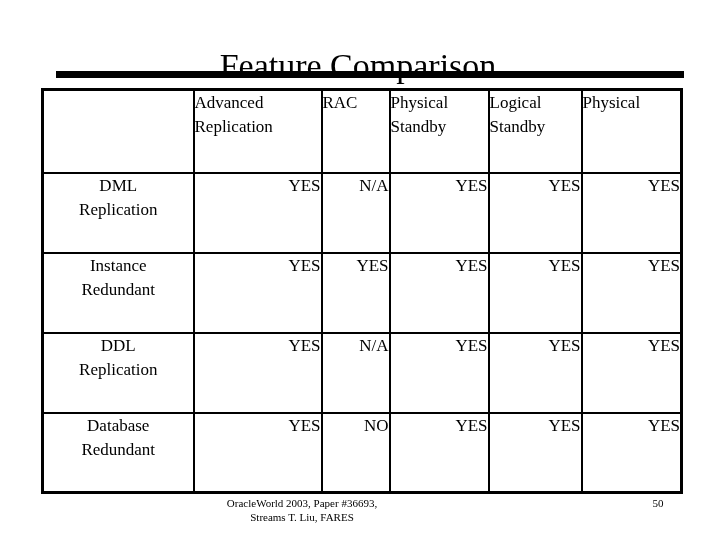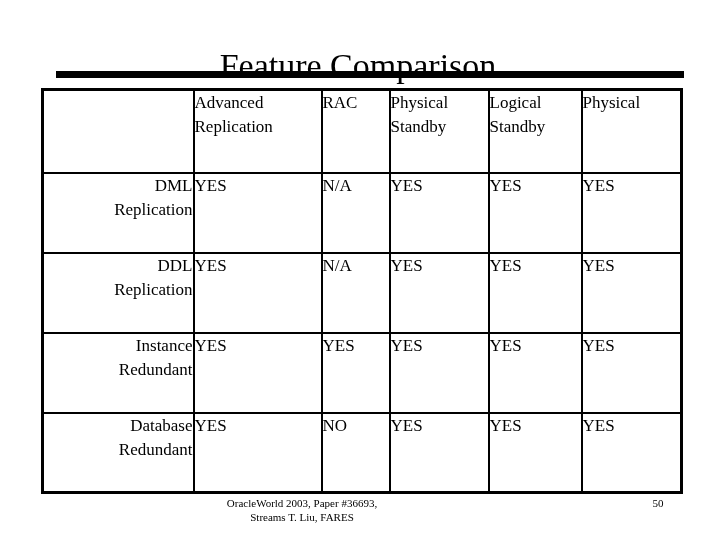--- a/index.html
+++ b/index.html
@@ -79,26 +79,26 @@
 
   .hdr-row { height: 83px; }
   .hdr-cell {
     text-align: left;
     padding: 7px 0 0 9px;
   }
   .hdr-cell.empty { padding: 0; }
 
   .body-row { height: 80px; }
   .row-label {
-    text-align: right;
+    text-align: center;
     padding: 9px 0 0 9px;
     vertical-align: top;
   }
   .cell-value {
-    text-align: left;
+    text-align: right;
     vertical-align: middle;
     padding: 0;
   }
 
   .hdr-line,
   .label-line {
     display: block;
     white-space: nowrap;
   }
 
@@ -172,36 +172,36 @@
           <span class="label-line">Replication</span>
         </td>
         <td class="cell-value">YES</td>
         <td class="cell-value">N/A</td>
         <td class="cell-value">YES</td>
         <td class="cell-value">YES</td>
         <td class="cell-value">YES</td>
       </tr>
       <tr class="body-row">
         <td class="row-label">
+          <span class="label-line">Instance</span>
+          <span class="label-line">Redundant</span>
+        </td>
+        <td class="cell-value">YES</td>
+        <td class="cell-value">YES</td>
+        <td class="cell-value">YES</td>
+        <td class="cell-value">YES</td>
+        <td class="cell-value">YES</td>
+      </tr>
+      <tr class="body-row">
+        <td class="row-label">
           <span class="label-line">DDL</span>
           <span class="label-line">Replication</span>
         </td>
         <td class="cell-value">YES</td>
         <td class="cell-value">N/A</td>
-        <td class="cell-value">YES</td>
-        <td class="cell-value">YES</td>
-        <td class="cell-value">YES</td>
-      </tr>
-      <tr class="body-row">
-        <td class="row-label">
-          <span class="label-line">Instance</span>
-          <span class="label-line">Redundant</span>
-        </td>
-        <td class="cell-value">YES</td>
-        <td class="cell-value">YES</td>
         <td class="cell-value">YES</td>
         <td class="cell-value">YES</td>
         <td class="cell-value">YES</td>
       </tr>
       <tr class="body-row">
         <td class="row-label">
           <span class="label-line">Database</span>
           <span class="label-line">Redundant</span>
         </td>
         <td class="cell-value">YES</td>

